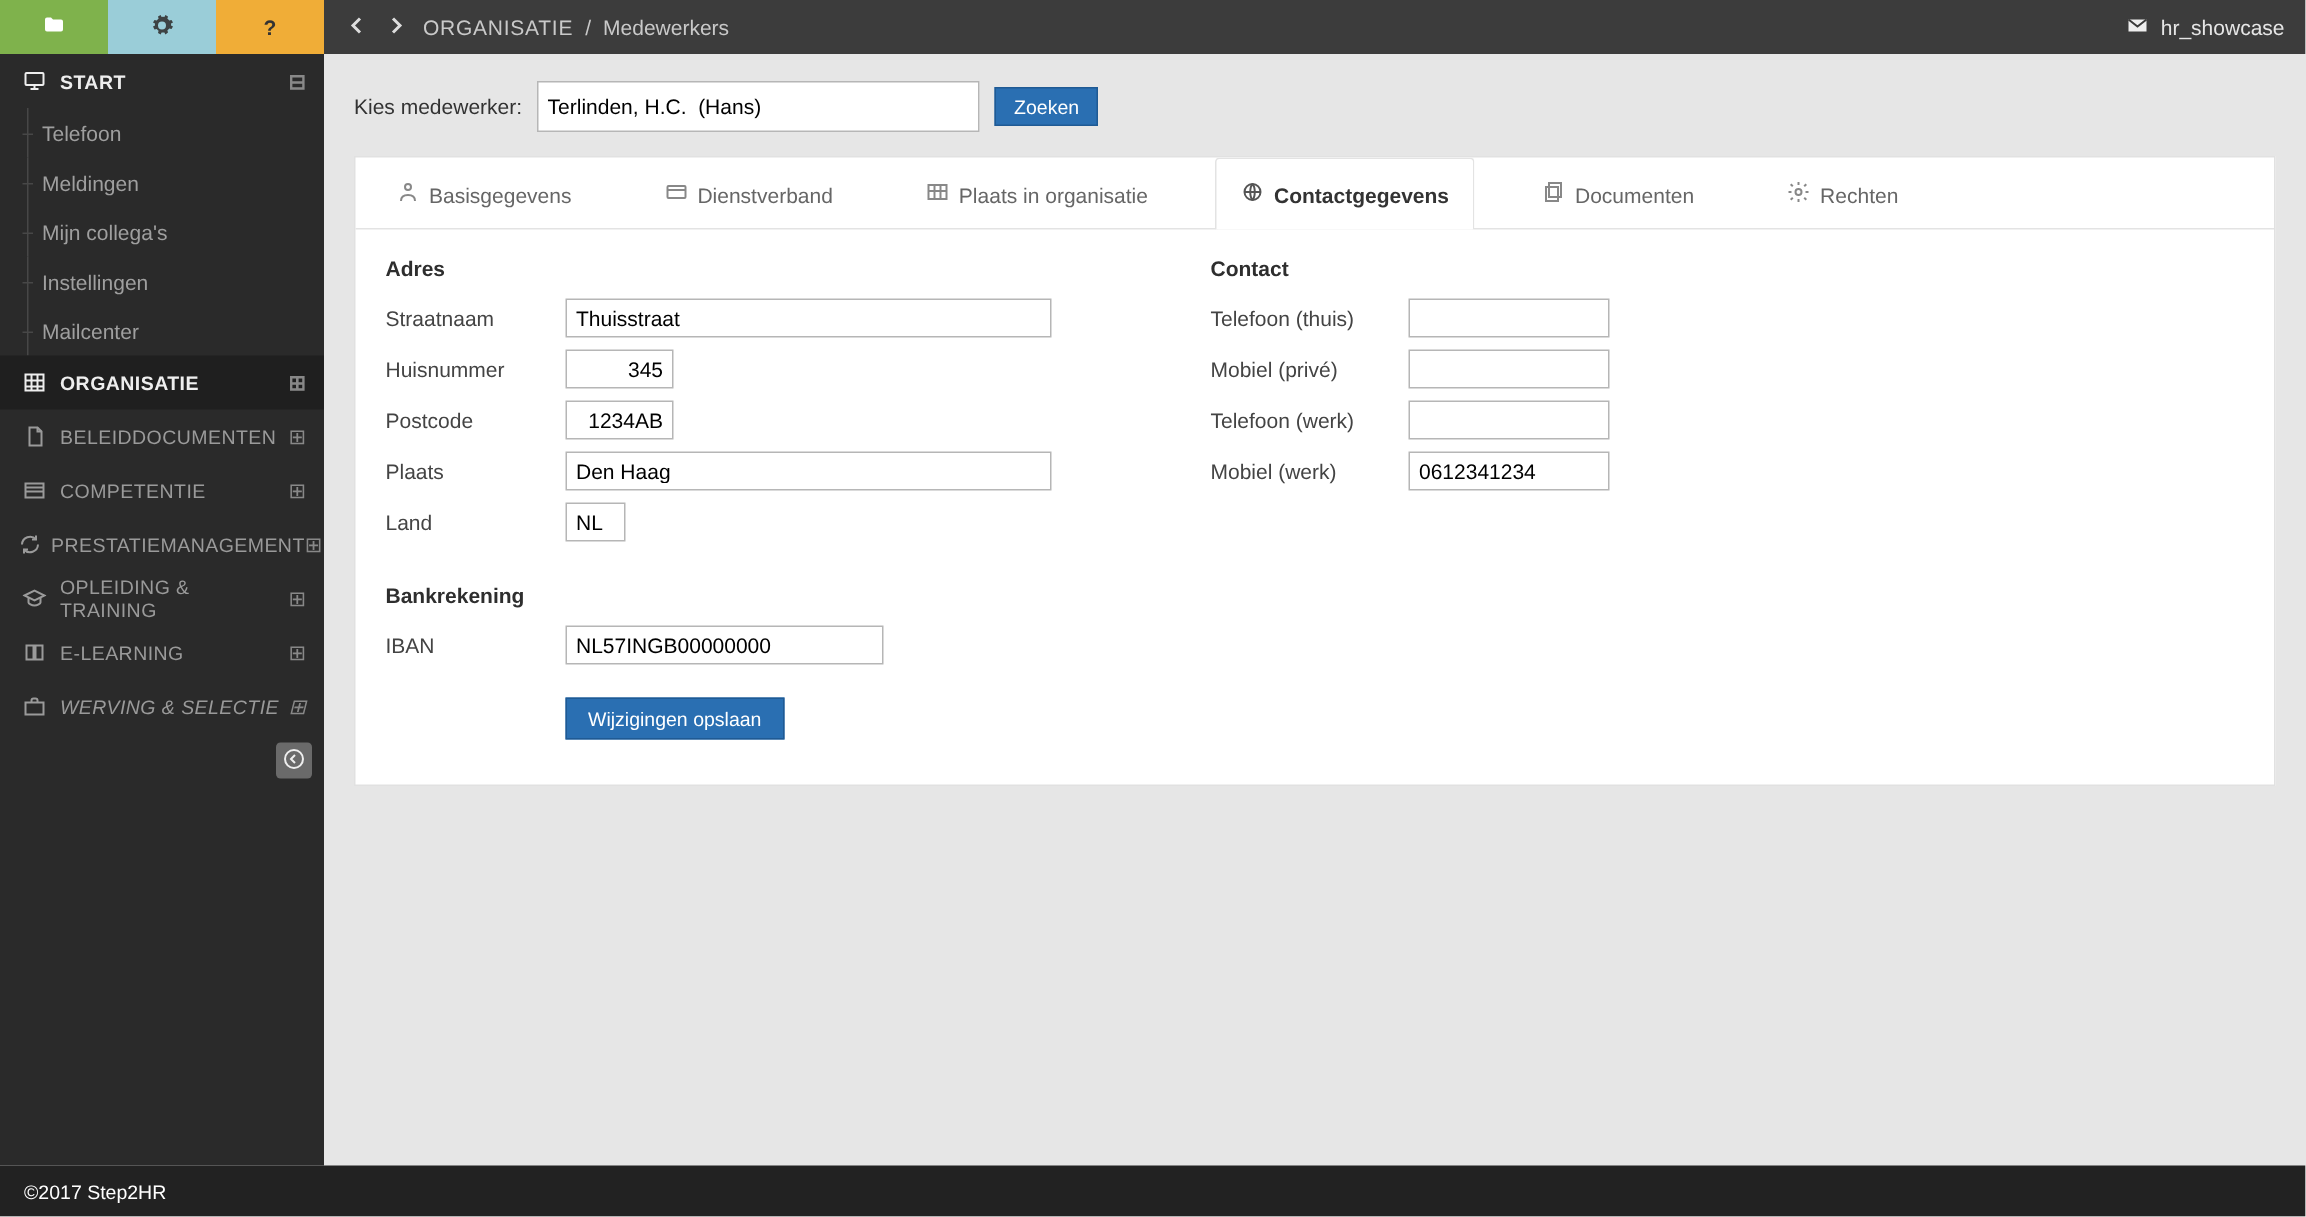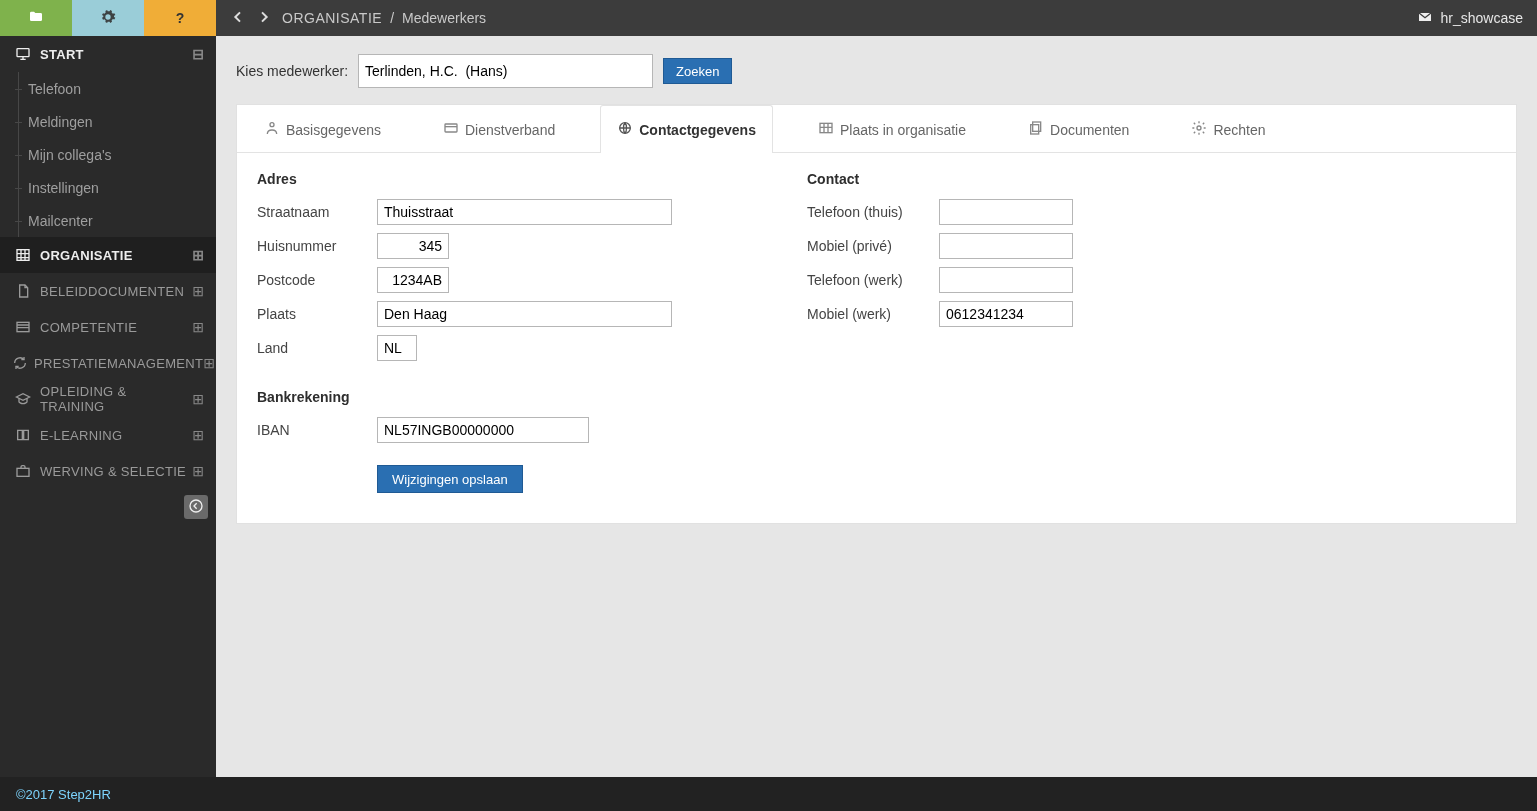--- a/index.html
+++ b/index.html
@@ -44,25 +44,25 @@
 .tab .ic { color: #888; }
 .tab.active .ic { color: #555; }
 .pbody { padding: 18px 20px 30px 20px; }
 .cols { display: flex; gap: 40px; }
 .col { flex: 0 0 510px; }
 .col2 { flex: 0 0 440px; }
 .sect-title { font-weight: 700; color: #2e2e2e; margin-bottom: 12px; }
 .frow { display: flex; align-items: center; margin-bottom: 8px; }
 .frow .flab { width: 120px; color: #444; }
 .frow input { height: 26px; border: 1px solid #b6b6b6; padding: 0 6px; font-size: 14px; }
-.w295 { width: 295px; } .w75 { width: 72px; text-align: right; } .w40 { width: 40px; } .w110 { width: 134px; } .w225 { width: 212px; }
+.w295 { width: 324px; } .w75 { width: 72px; text-align: right; } .w40 { width: 40px; } .w110 { width: 134px; } .w225 { width: 212px; }
 .col2 .frow .flab { width: 132px; }
 .save { margin-top: 22px; margin-left: 120px; }
 .save .btn-primary { height: 28px; padding: 0 14px; }
-.footer { height: 34px; background: #222; color: #7dd3fc; display: flex; align-items: center; padding: 0 16px; font-size: 13px; }
+.footer { height: 34px; background: #222; color: #ffffff; display: flex; align-items: center; padding: 0 16px; font-size: 13px; }
 
 .svg-ic { width: 16px; height: 16px; display: inline-block; }
 </style>
 </head>
 <body>
 
 <div class="app">
   <aside class="sidebar">
     <div class="sidebar-top">
       <div class="tb tb-green">
@@ -168,21 +168,21 @@
       </div>
       <div class="nav-head" style="color:#9a9a9a;font-weight:400;">
         <span class="ic">
             <svg class="svg-ic" viewBox="0 0 24 24" fill="none" stroke="#9a9a9a" stroke-width="2">
               <path d="M4 5h7v14H4zM13 5h7v14h-7z"></path>
             </svg>
           </span>
         <span class="lab">E-LEARNING</span>
         <span class="right-ic">⊞</span>
       </div>
-      <div class="nav-head" style="color:#9a9a9a;font-weight:400;">
+      <div class="nav-head" style="color:#9a9a9a;font-weight:400;font-style:italic;">
         <span class="ic">
             <svg class="svg-ic" viewBox="0 0 24 24" fill="none" stroke="#9a9a9a" stroke-width="2">
               <rect x="3" y="8" width="18" height="12"></rect>
               <path d="M9 8V6a2 2 0 012-2h2a2 2 0 012 2v2"></path>
             </svg>
           </span>
         <span class="lab">WERVING &amp; SELECTIE</span>
         <span class="right-ic">⊞</span>
       </div>
 
@@ -236,36 +236,36 @@
                 </svg></span>
               <span>Basisgegevens</span>
             </div>
           <div class="tab">
               <span class="ic"><svg class="svg-ic" viewBox="0 0 24 24" fill="none" stroke="#888" stroke-width="2">
                   <rect x="3" y="6" width="18" height="12" rx="1"></rect>
                   <path d="M3 10h18"></path>
                 </svg></span>
               <span>Dienstverband</span>
             </div>
+          <div class="tab">
+              <span class="ic"><svg class="svg-ic" viewBox="0 0 24 24" fill="none" stroke="#888" stroke-width="2">
+                  <rect x="3" y="5" width="18" height="14"></rect>
+                  <path d="M3 11h18M9 5v14M15 5v14"></path>
+                </svg></span>
+              <span>Plaats in organisatie</span>
+            </div>
           <div class="tab active">
               <span class="ic"><svg class="svg-ic" viewBox="0 0 24 24" fill="none" stroke="#555" stroke-width="2">
                   <circle cx="12" cy="12" r="8"></circle>
                   <path d="M4 12h16M12 4c3 3 3 13 0 16M12 4c-3 3-3 13 0 16"></path>
                 </svg></span>
               <span>Contactgegevens</span>
             </div>
           <div class="tab">
               <span class="ic"><svg class="svg-ic" viewBox="0 0 24 24" fill="none" stroke="#888" stroke-width="2">
-                  <rect x="3" y="5" width="18" height="14"></rect>
-                  <path d="M3 11h18M9 5v14M15 5v14"></path>
-                </svg></span>
-              <span>Plaats in organisatie</span>
-            </div>
-          <div class="tab">
-              <span class="ic"><svg class="svg-ic" viewBox="0 0 24 24" fill="none" stroke="#888" stroke-width="2">
                   <rect x="7" y="3" width="12" height="14"></rect>
                   <rect x="4" y="7" width="12" height="14"></rect>
                 </svg></span>
               <span>Documenten</span>
             </div>
           <div class="tab">
               <span class="ic"><svg class="svg-ic" viewBox="0 0 24 24" fill="none" stroke="#888" stroke-width="2">
                   <circle cx="12" cy="12" r="3"></circle>
                   <path d="M12 2v3M12 19v3M4.2 4.2l2.1 2.1M17.7 17.7l2.1 2.1M2 12h3M19 12h3M4.2 19.8l2.1-2.1M17.7 6.3l2.1-2.1"></path>
                 </svg></span>

